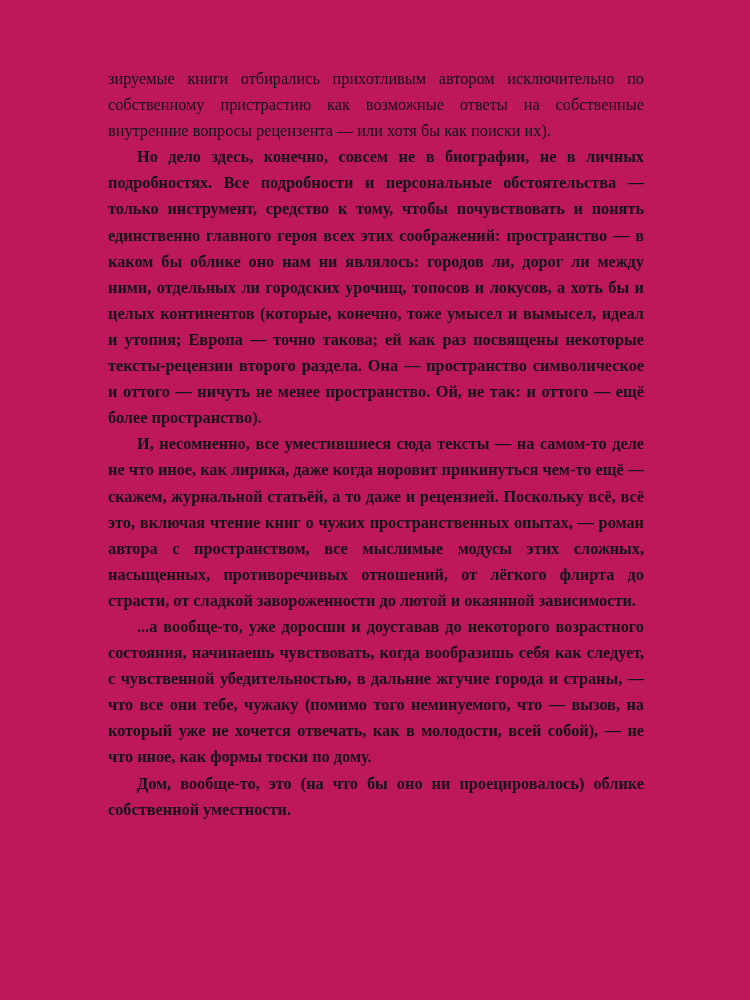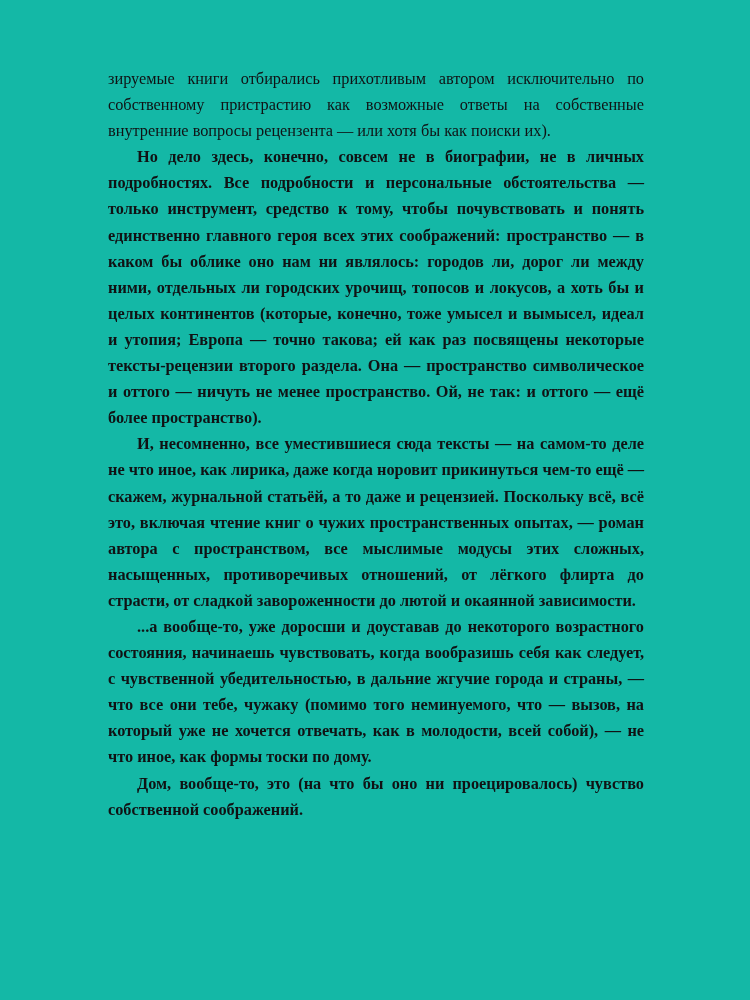--- a/index.html
+++ b/index.html
@@ -10,21 +10,21 @@
   body {
     width: 750px;
     height: 1000px;
     overflow: hidden;
     font-family: "Liberation Serif", serif;
   }
   .page {
     position: relative;
     width: 750px;
     height: 1000px;
-    background: #14b8a6;
+    background: #be185d;
     box-sizing: border-box;
   }
   .text-column {
     position: absolute;
     left: 108px;
     top: 66px;
     width: 536px;
   }
   .para {
     margin: 0;
@@ -46,15 +46,15 @@
 </style>
 </head>
 <body>
 
 <div class="page">
   <div class="text-column">
     <p class="para first">зируемые книги отбирались прихотливым автором исключительно по собственному пристрастию как возможные ответы на собственные внутренние вопросы рецензента — или хотя бы как поиски их).</p>
     <p class="para indent">Но дело здесь, конечно, совсем не в биографии, не в личных подробностях. Все подробности и персональные обстоятельства — только инструмент, средство к тому, чтобы почувствовать и понять единственно главного героя всех этих соображений: пространство — в каком бы облике оно нам ни являлось: городов ли, дорог ли между ними, отдельных ли городских урочищ, топосов и локусов, а хоть бы и целых континентов (которые, конечно, тоже умысел и вымысел, идеал и утопия; Европа — точно такова; ей как раз посвящены некоторые тексты-рецензии второго раздела. Она — пространство символическое и оттого — ничуть не менее пространство. Ой, не так: и оттого — ещё более пространство).</p>
     <p class="para indent">И, несомненно, все уместившиеся сюда тексты — на самом-то деле не что иное, как лирика, даже когда норовит прикинуться чем-то ещё — скажем, журнальной статьёй, а то даже и рецензией. Поскольку всё, всё это, включая чтение книг о чужих пространственных опытах, — роман автора с пространством, все мыслимые модусы этих сложных, насыщенных, противоречивых отношений, от лёгкого флирта до страсти, от сладкой завороженности до лютой и окаянной зависимости.</p>
     <p class="para indent">...а вообще-то, уже доросши и доуставав до некоторого возрастного состояния, начинаешь чувствовать, когда вообразишь себя как следует, с чувственной убедительностью, в дальние жгучие города и страны, — что все они тебе, чужаку (помимо того неминуемого, что — вызов, на который уже не хочется отвечать, как в молодости, всей собой), — не что иное, как формы тоски по дому.</p>
-    <p class="para indent">Дом, вообще-то, это (на что бы оно ни проецировалось) чувство собственной соображений.</p>
+    <p class="para indent">Дом, вообще-то, это (на что бы оно ни проецировалось) облике собственной уместности.</p>
   </div>
 </div>
 
 </body></html>

